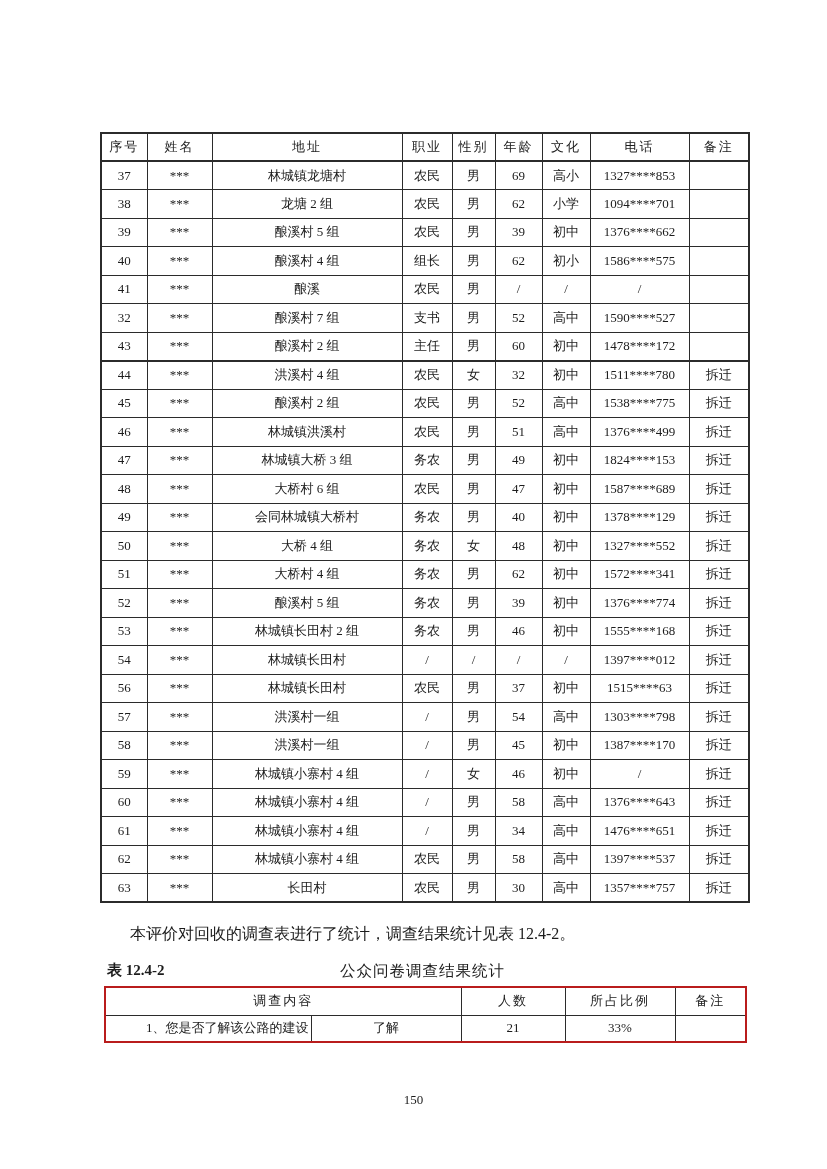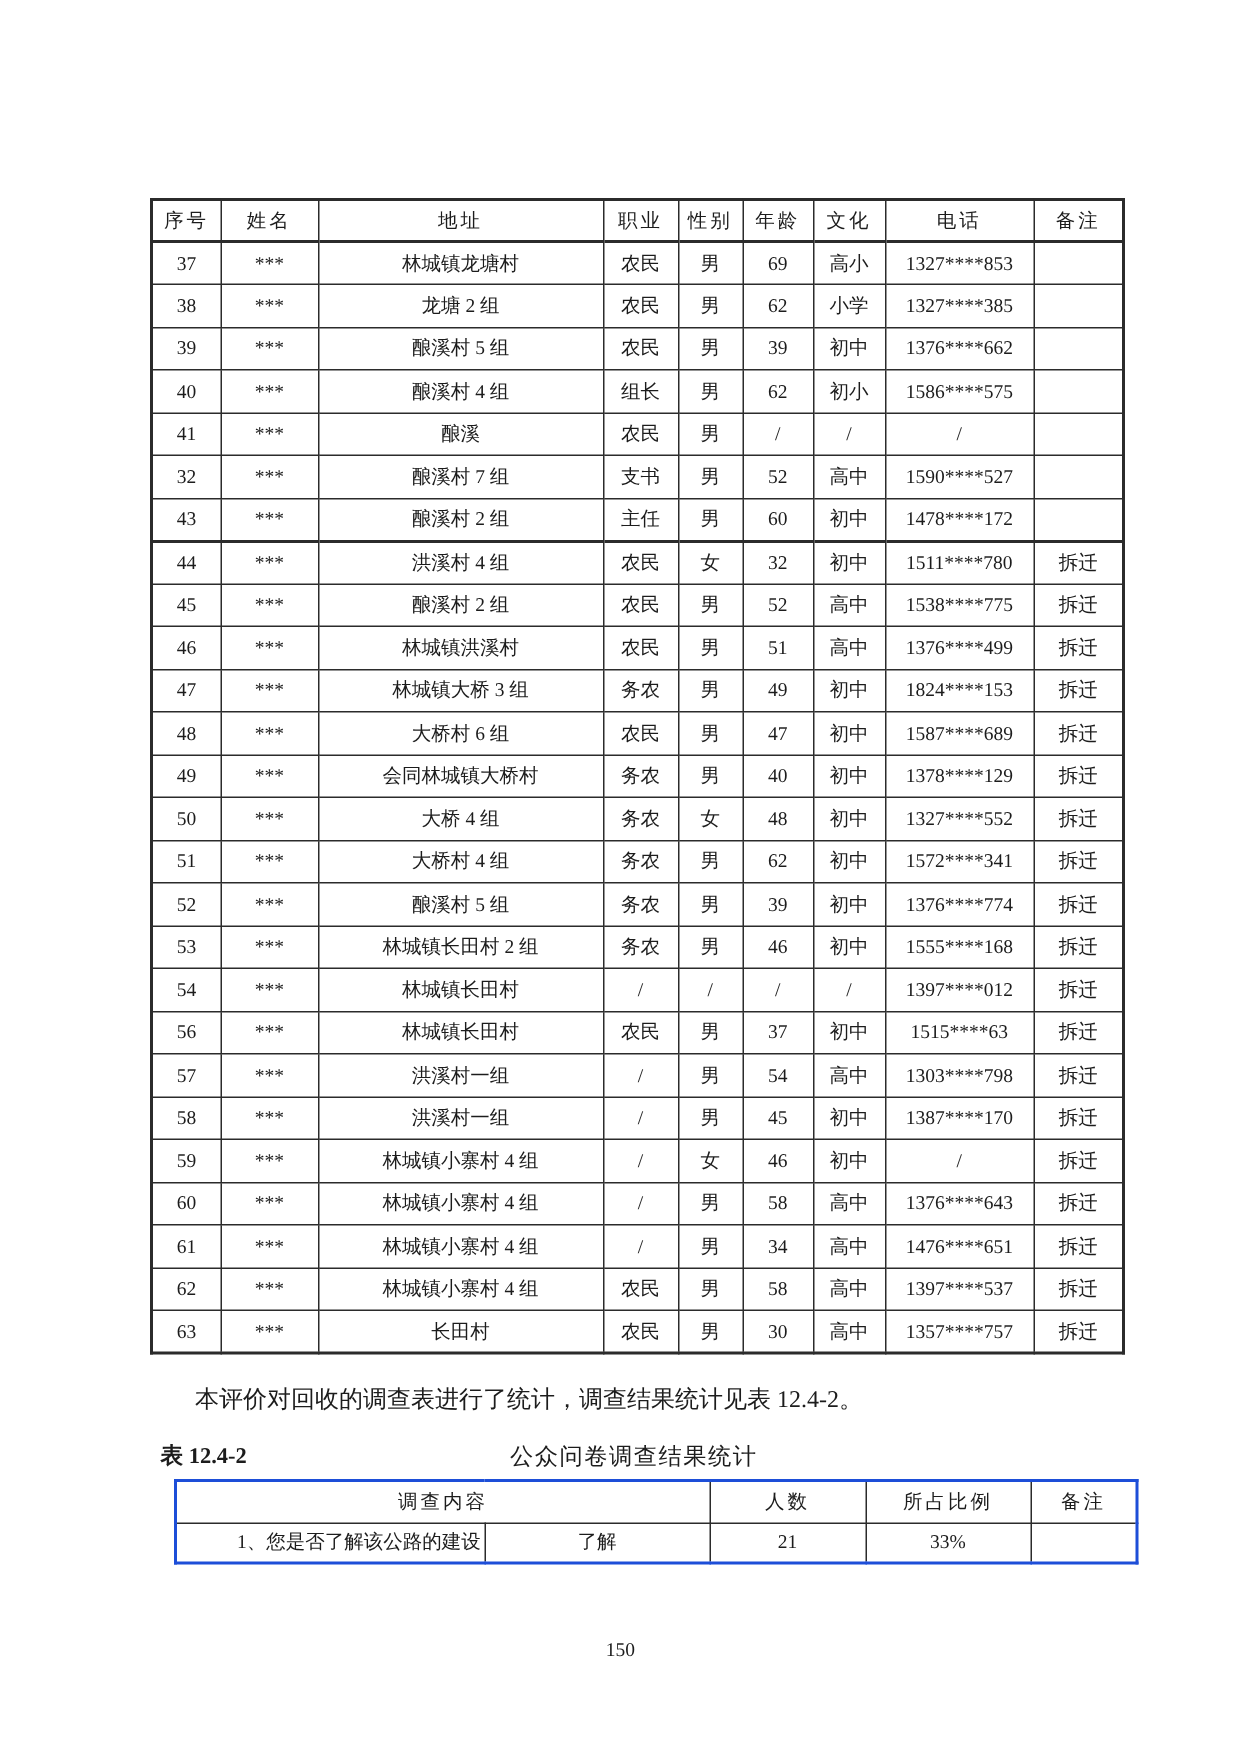--- a/index.html
+++ b/index.html
@@ -38,23 +38,23 @@
     text-indent: 28px; margin: 0;
   }
 
   
   .caption { position: absolute; left: 102px; top: 961px; width: 641px; height: 22px; }
   .cap-label { position: absolute; left: 5px; top: 0; font-size: 15px; font-weight: bold; }
   .cap-title { display: block; width: 100%; text-align: center; font-size: 15.5px; font-weight: normal; letter-spacing: 1px; }
 
   
   .t2 {
-    position: absolute; left: 116px; top: 986px;
+    position: absolute; left: 104px; top: 986px;
     width: 643px;
-    border: 2px solid #1d4ed8;
+    border: 2px solid #b91c1c;
     padding-left: 32px;
   }
   .t2 th, .t2 td {
     border: 1px solid #2b2b2b;
     text-align: center; vertical-align: middle;
     font-size: 13px; font-weight: normal;
     padding: 0 2px; overflow: hidden; white-space: nowrap;
   }
   .t2 thead tr { height: 28px; }
   .t2 tbody tr { height: 27px; }
@@ -110,21 +110,21 @@
           <td></td>
         </tr>
         <tr>
           <td>38</td>
           <td>***</td>
           <td>龙塘 2 组</td>
           <td>农民</td>
           <td>男</td>
           <td>62</td>
           <td>小学</td>
-          <td>1327****385</td>
+          <td>1094****701</td>
           <td></td>
         </tr>
         <tr>
           <td>39</td>
           <td>***</td>
           <td>酿溪村 5 组</td>
           <td>农民</td>
           <td>男</td>
           <td>39</td>
           <td>初中</td>

